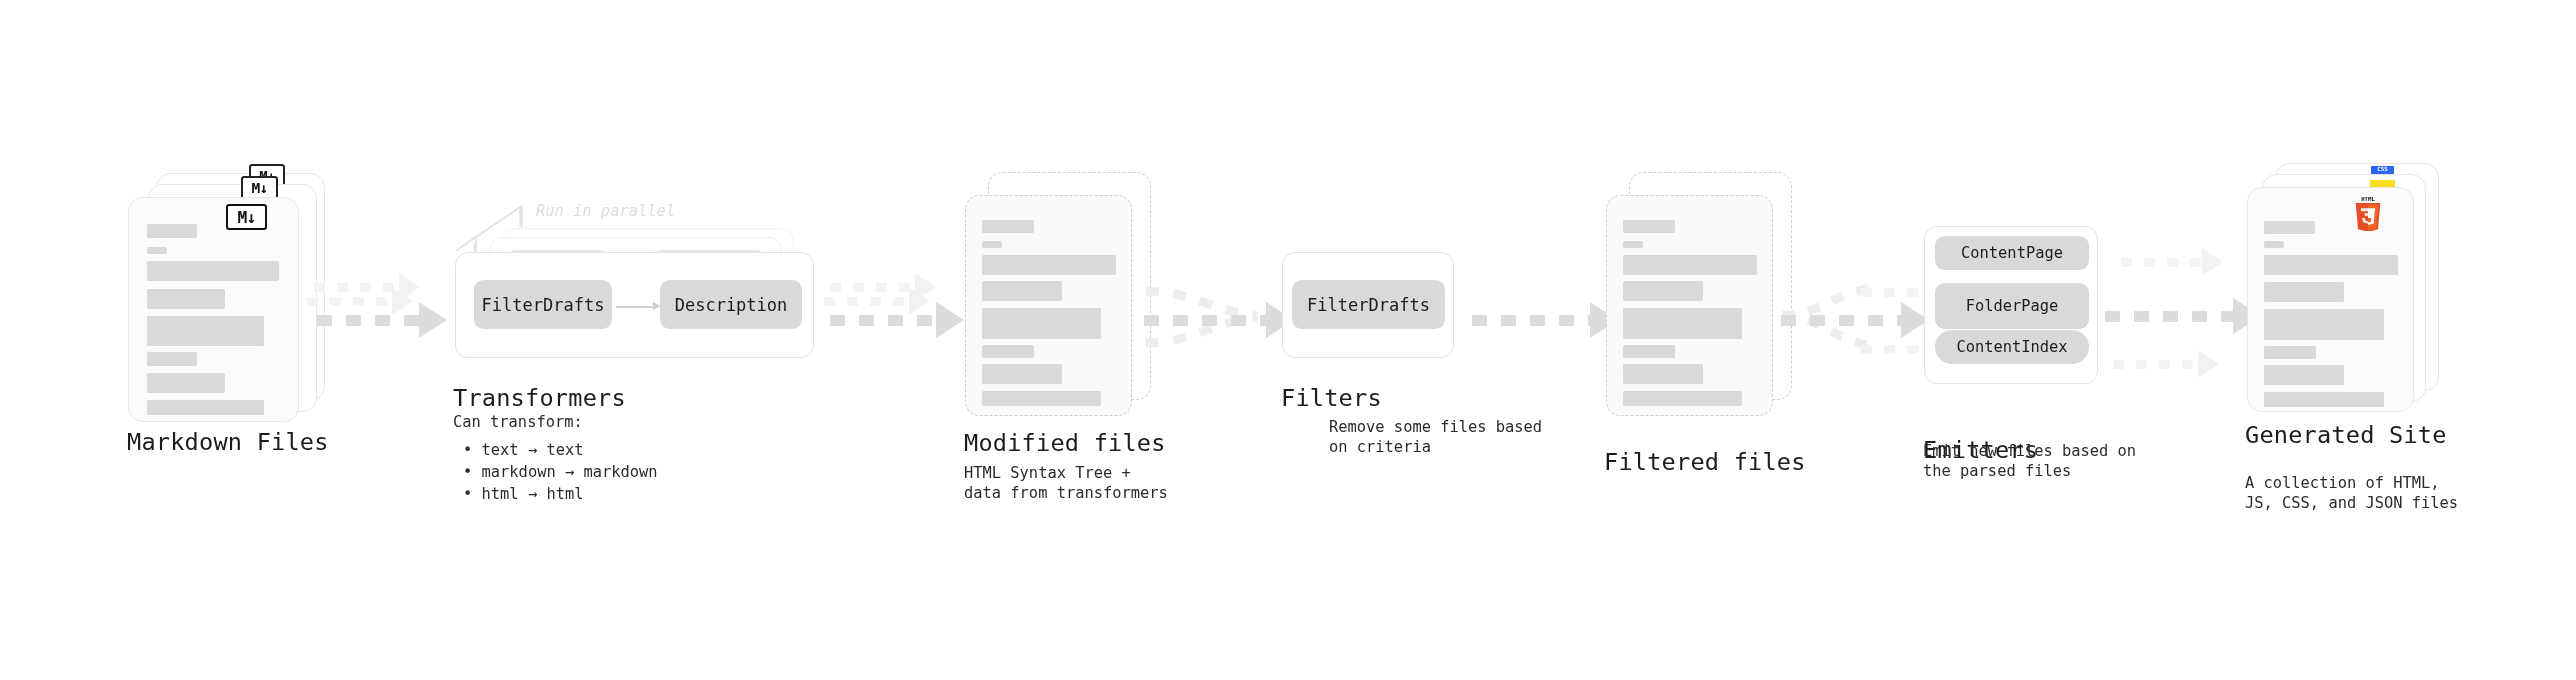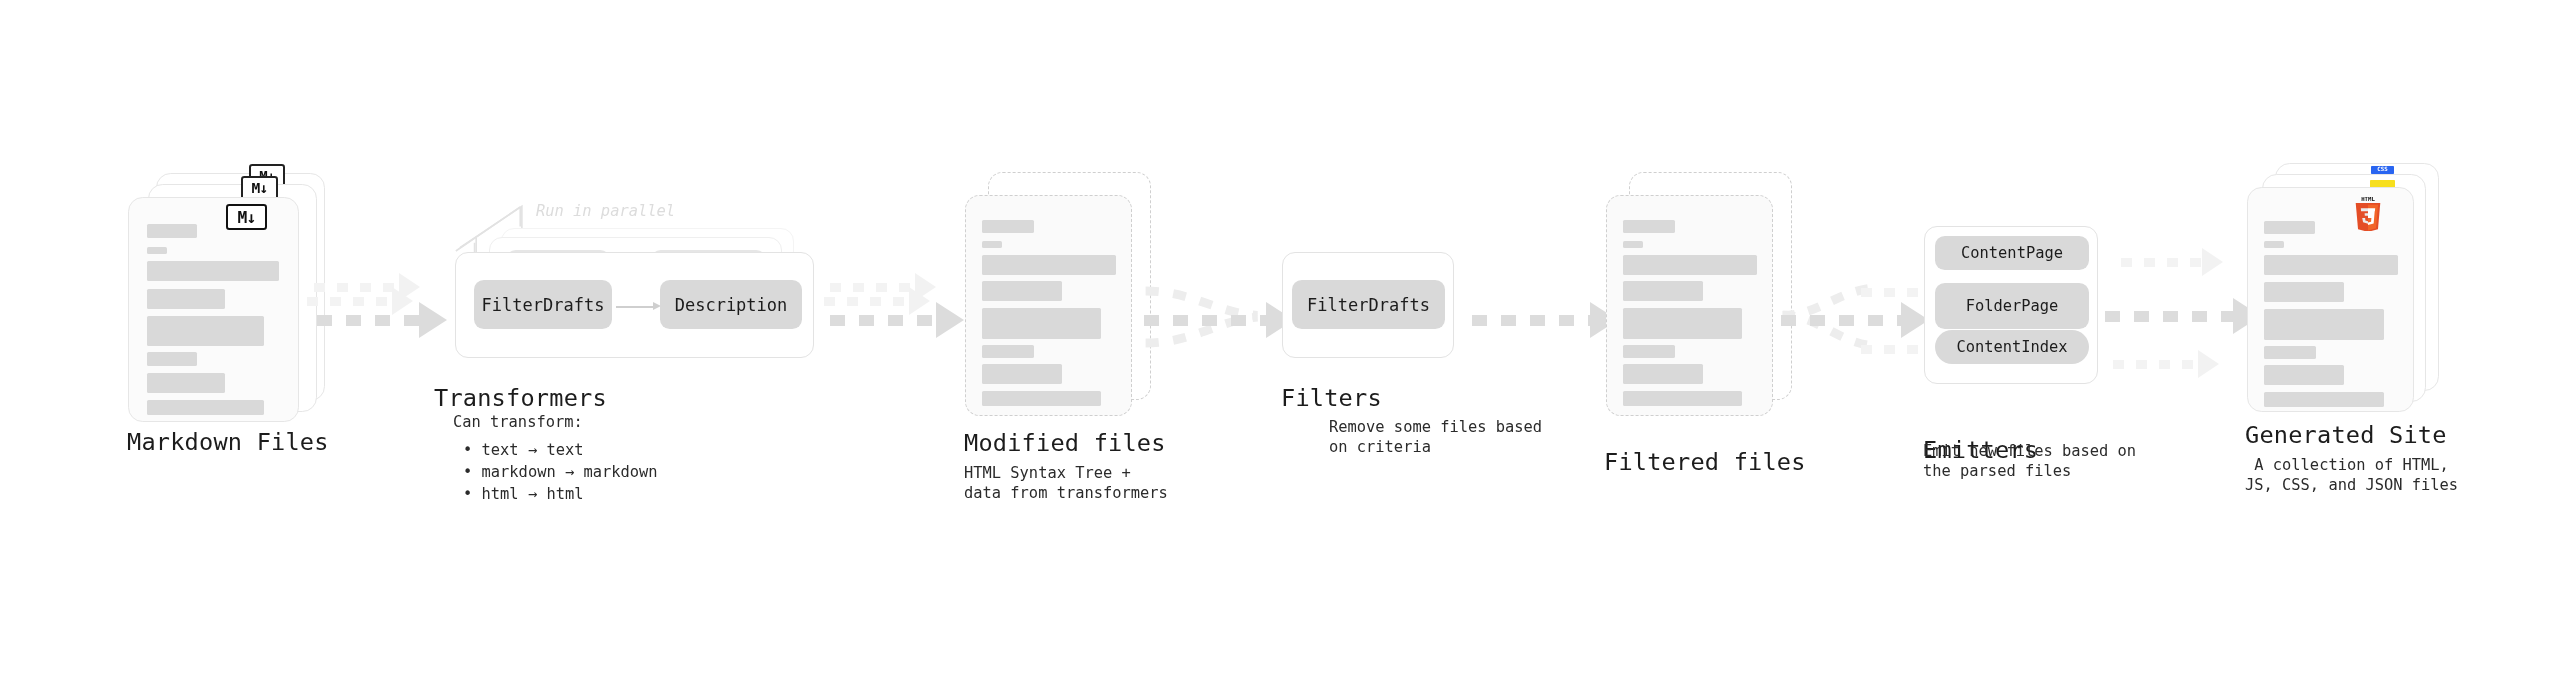--- a/index.html
+++ b/index.html
@@ -175,21 +175,21 @@
     </div>
 
     <div class="gbox" style="left:455px; top:252px; width:359px; height:106px;"></div>
     <div class="pill" style="left:474px; top:280px; width:138px; height:49px;">FilterDrafts</div>
     <div class="inner-arrow" style="left:616px; top:306px; width:47px;">
       <div class="ln" style="width:37px;"></div>
         <div class="hd" style="left:37px;"></div>
     </div>
     <div class="pill" style="left:660px; top:280px; width:142px; height:49px;">Description</div>
 
-    <div class="title" style="left:434px; top:384px;">Transformers</div>
+    <div class="title" style="left:453px; top:384px;">Transformers</div>
     <div class="sub" style="left:453px; top:412px;">Can transform:</div>
     <div class="sub" style="left:463px; top:440px;">• <span>text → text</span></div>
     <div class="sub" style="left:463px; top:462px;">• <span>markdown → markdown</span></div>
     <div class="sub" style="left:463px; top:484px;">• <span>html → html</span></div>
   </div>
 
   <div class="conn lighter" style="left:830px; top:283px; width:112px;">
     <div class="line" style="width:85px;"></div>
       <div class="head" style="left:85px;"></div>
   </div>
@@ -318,18 +318,18 @@
     <svg class="html5" viewBox="0 0 512 512" style="left:2351px; top:197px; width:34px; height:34px;">
       <text x="256" y="60" font-size="86" font-weight="700" text-anchor="middle" fill="#111" font-family="DejaVu Sans Mono, monospace">HTML</text>
       <path fill="#e44d26" d="M71 90 l35 394 150 42 150-42 35-394z"></path>
       <path fill="#f16529" d="M256 116 v388 l121-34 30-354z"></path>
       <path fill="#ebebeb" d="M256 170 h-108 l4 44h104v-44zm0 112h-48l-3-36h51v36z"></path>
       <path fill="#fff" d="M256 170 v44h104l4-44zm0 112v36h51l-5 54-46 12v38l85-24 18-208h-103z"></path>
       <path fill="#ebebeb" d="M169 318 h44l3 35 40 11v38l-74-21z"></path>
     </svg>
 
     <div class="title" style="left:2245px; top:421px;">Generated Site</div>
-    <div class="sub" style="left:2245px; top:455px;text-align:center;">A collection of HTML,
+    <div class="sub" style="left:2245px; top:473px;">A collection of HTML,
 JS, CSS, and JSON files</div>
   </div>
 
 </div>
 
 
 </body></html>

